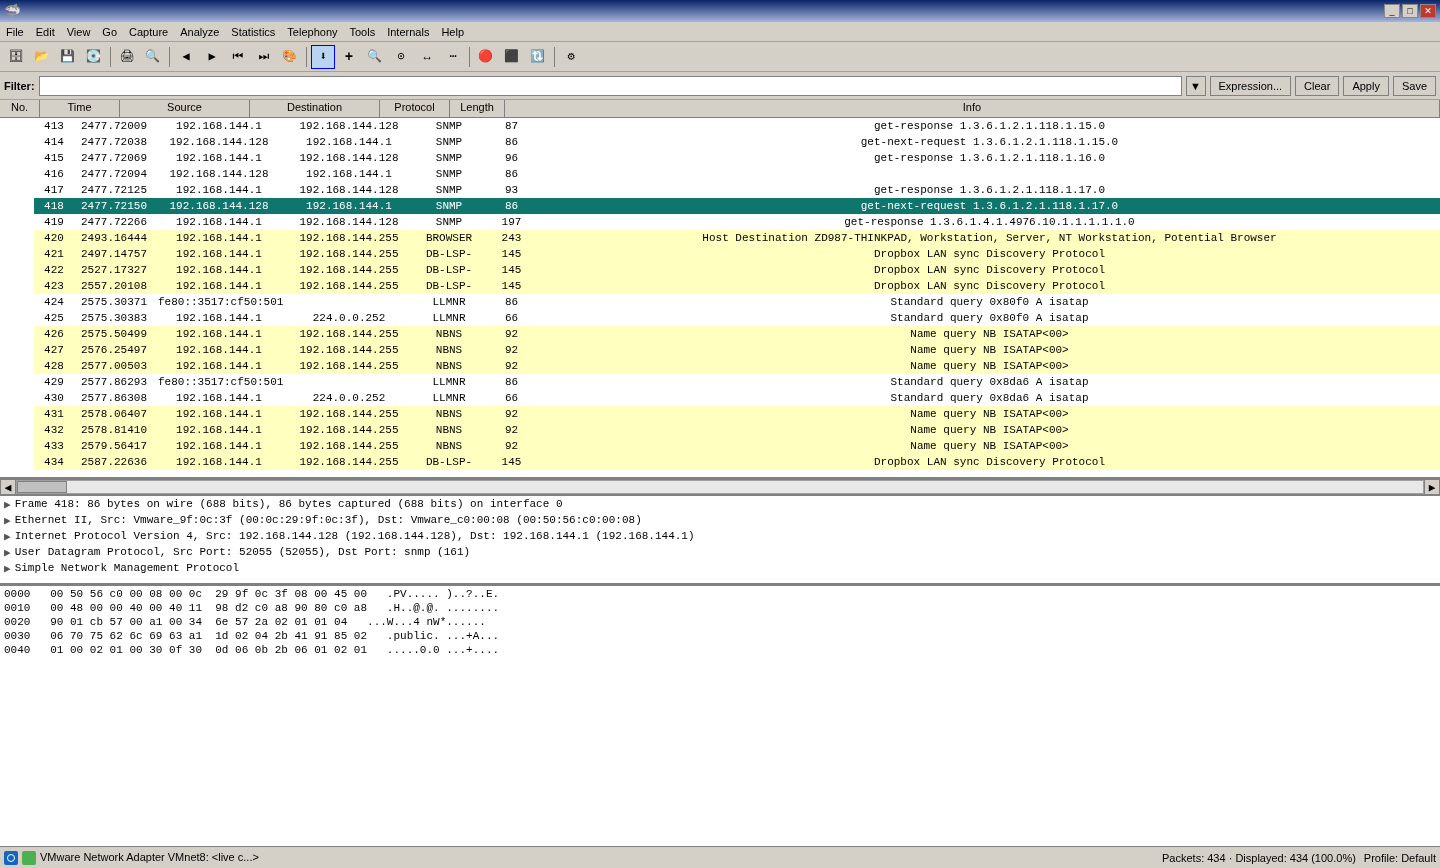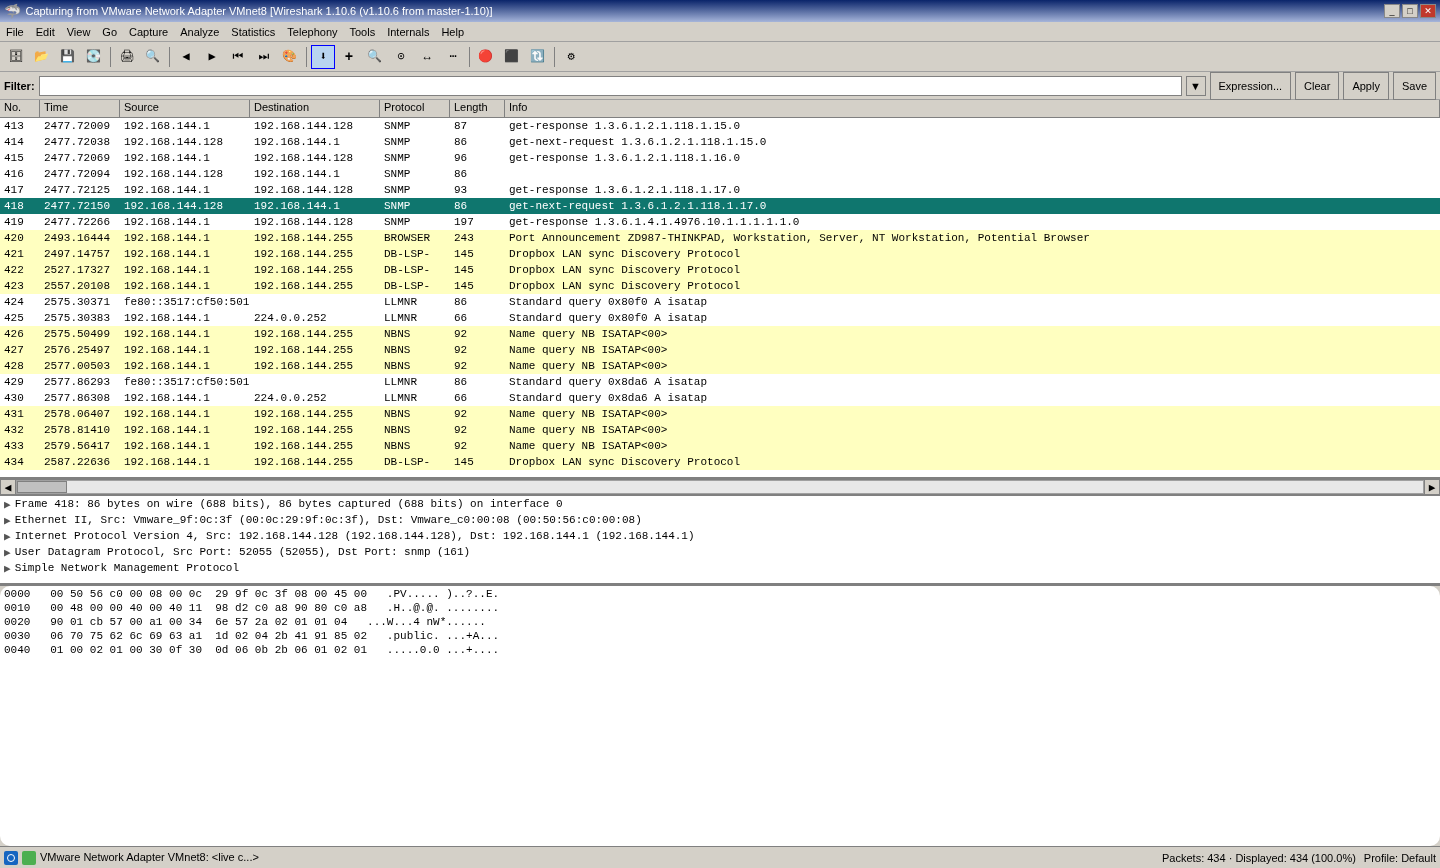--- a/index.html
+++ b/index.html
@@ -74,33 +74,34 @@
     }
     #filter-bar label { font-weight: bold; }
     #filter-input {
       flex: 1; height: 20px; border: 1px solid #808080;
       background: white; padding: 0 2px;
       font-size: 11px;
     }
     .filter-btn {
       padding: 1px 8px; background: #d4d0c8;
       border: 1px solid #808080; cursor: pointer;
-      font-size: 11px; height: 28px;
+      font-size: 11px; height: 20px;
       font-family: 'Segoe UI', Arial, sans-serif;
     }
     
     
     #main { display: flex; flex-direction: column; height: calc(868px - 22px - 20px - 30px - 28px - 22px); }
     
     
     #packet-list-container {
       flex: 0 0 380px;
       overflow: hidden;
       border-bottom: 3px solid #808080;
       background: white;
+      text-align: center;
     }
     #packet-list-header {
       display: flex;
       background: #d4d0c8;
       border-bottom: 1px solid #808080;
       font-family: 'Segoe UI', Arial, sans-serif;
       font-size: 11px;
       height: 18px;
     }
     .col-header {
@@ -116,20 +117,21 @@
     .col-src { width: 130px; }
     .col-dst { width: 130px; }
     .col-proto { width: 70px; }
     .col-len { width: 55px; }
     .col-info { flex: 1; }
     
     #packet-list {
       overflow-y: auto;
       height: calc(100% - 18px);
       background: white;
+      padding-left: 34px;
     }
     .packet-row {
       display: flex;
       height: 16px;
       align-items: center;
       font-size: 11px;
       font-family: 'Courier New', monospace;
       cursor: pointer;
     }
     .packet-row.selected { background: #0f766e; color: white; }
@@ -160,21 +162,20 @@
     .detail-expand { margin-right: 4px; color: #555; }
     
     
     #hex-dump {
       flex: 1;
       background: white;
       overflow-y: auto;
       font-size: 11px;
       font-family: 'Courier New', monospace;
       padding: 2px 4px;
-      border-radius: 10px;
     }
     .hex-row { height: 14px; white-space: pre; }
     
     
     #status-bar {
       height: 22px;
       background: #d4d0c8;
       display: flex;
       align-items: center;
       border-top: 1px solid #808080;
@@ -189,21 +190,20 @@
     
     
     #packet-list { scrollbar-width: thin; }
   </style>
 </head>
 <body>
 
 <div id="title-bar">
   <div class="title">
     <span class="ws-icon">🦈</span>
-    <span>Capturing from VMware Network Adapter VMnet8   [Wireshark 1.10.6 (v1.10.6 from master-1.10)]</span>
   </div>
   <div class="controls">
     <div class="ctrl-btn">_</div>
     <div class="ctrl-btn">□</div>
     <div class="ctrl-btn" style="background:#c0392b;color:white;">✕</div>
   </div>
 </div>
 
 <div id="menu-bar">
 <div class="menu-item">File</div>
@@ -333,21 +333,21 @@
           <div class="packet-cell col-len">197</div>
           <div class="packet-cell col-info">get-response 1.3.6.1.4.1.4976.10.1.1.1.1.1.0</div>
         </div>
         <div class="packet-row yellow">
           <div class="packet-cell col-no">420</div>
           <div class="packet-cell col-time">2493.16444</div>
           <div class="packet-cell col-src">192.168.144.1</div>
           <div class="packet-cell col-dst">192.168.144.255</div>
           <div class="packet-cell col-proto">BROWSER</div>
           <div class="packet-cell col-len">243</div>
-          <div class="packet-cell col-info">Port Announcement ZD987-THINKPAD, Workstation, Server, NT Workstation, Potential Browser</div>
+          <div class="packet-cell col-info">Host Destination ZD987-THINKPAD, Workstation, Server, NT Workstation, Potential Browser</div>
         </div>
         <div class="packet-row yellow">
           <div class="packet-cell col-no">421</div>
           <div class="packet-cell col-time">2497.14757</div>
           <div class="packet-cell col-src">192.168.144.1</div>
           <div class="packet-cell col-dst">192.168.144.255</div>
           <div class="packet-cell col-proto">DB-LSP-</div>
           <div class="packet-cell col-len">145</div>
           <div class="packet-cell col-info">Dropbox LAN sync Discovery Protocol</div>
         </div>

